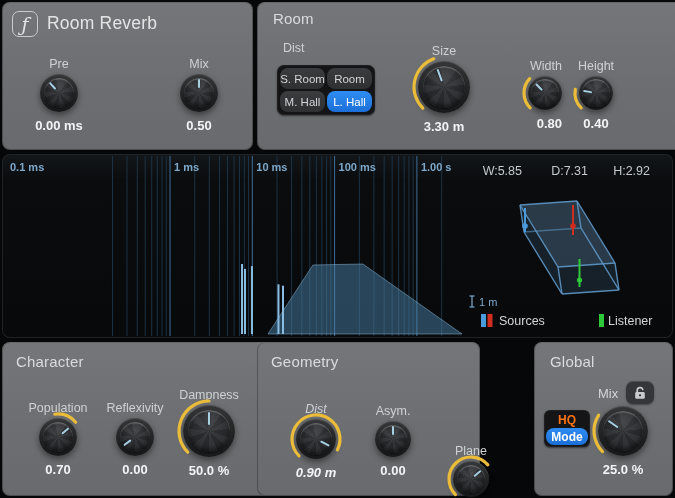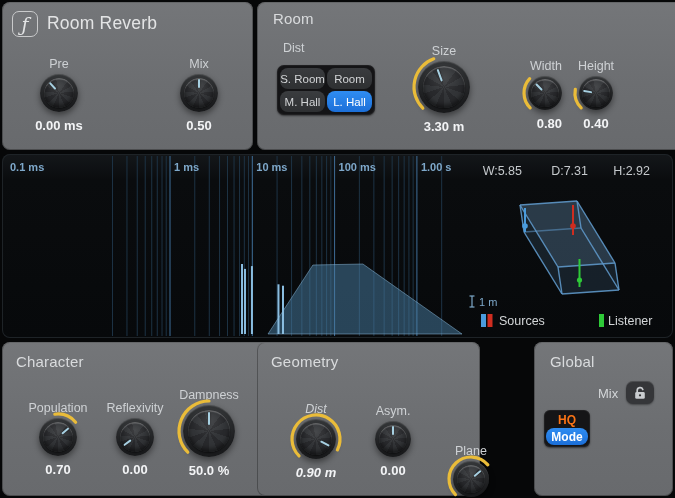--- a/index.html
+++ b/index.html
@@ -325,15 +325,27 @@
       <svg width="16" height="16" viewBox="0 0 16 16">
         <path d="M5.2 7.2 V5.4 a2.9 2.9 0 0 1 5.6 -0.9" fill="none" stroke="#c9cccf" stroke-width="1.7" stroke-linecap="round"></path>
         <rect x="3.2" y="7" width="9.6" height="6.8" rx="1.4" fill="#c9cccf"></rect>
         <circle cx="8" cy="10.3" r="1.1" fill="#2a2b2c"></circle>
       </svg>
     </div>
     <div class="hqmode" style="left:10px;top:68px;">
       <div class="hq-row">HQ</div>
       <div class="mode-row">Mode</div>
     </div>
+    <div class="kg" style="left:44px;top:64px;">
+      <div class="knob" style="width:50px;height:50px;">
+          <div class="cap"></div>
+          <div class="pwrap" style="transform: rotate(-55deg);">
+            <div class="ptr" style="background: rgb(167, 208, 226);"></div>
+          </div>
+          <svg width="66" height="66" class="arc-svg">
+            <path d="M12.49 53.51 A29 29 0 0 1 8.68 17.21" fill="none" stroke="#eabc39" stroke-width="3.2" stroke-linecap="round"></path>
+          </svg>
+        </div>
+      <div class="kvalue">25.0 %</div>
+    </div>
   </div>
 
 </div>
 
 </body></html>

